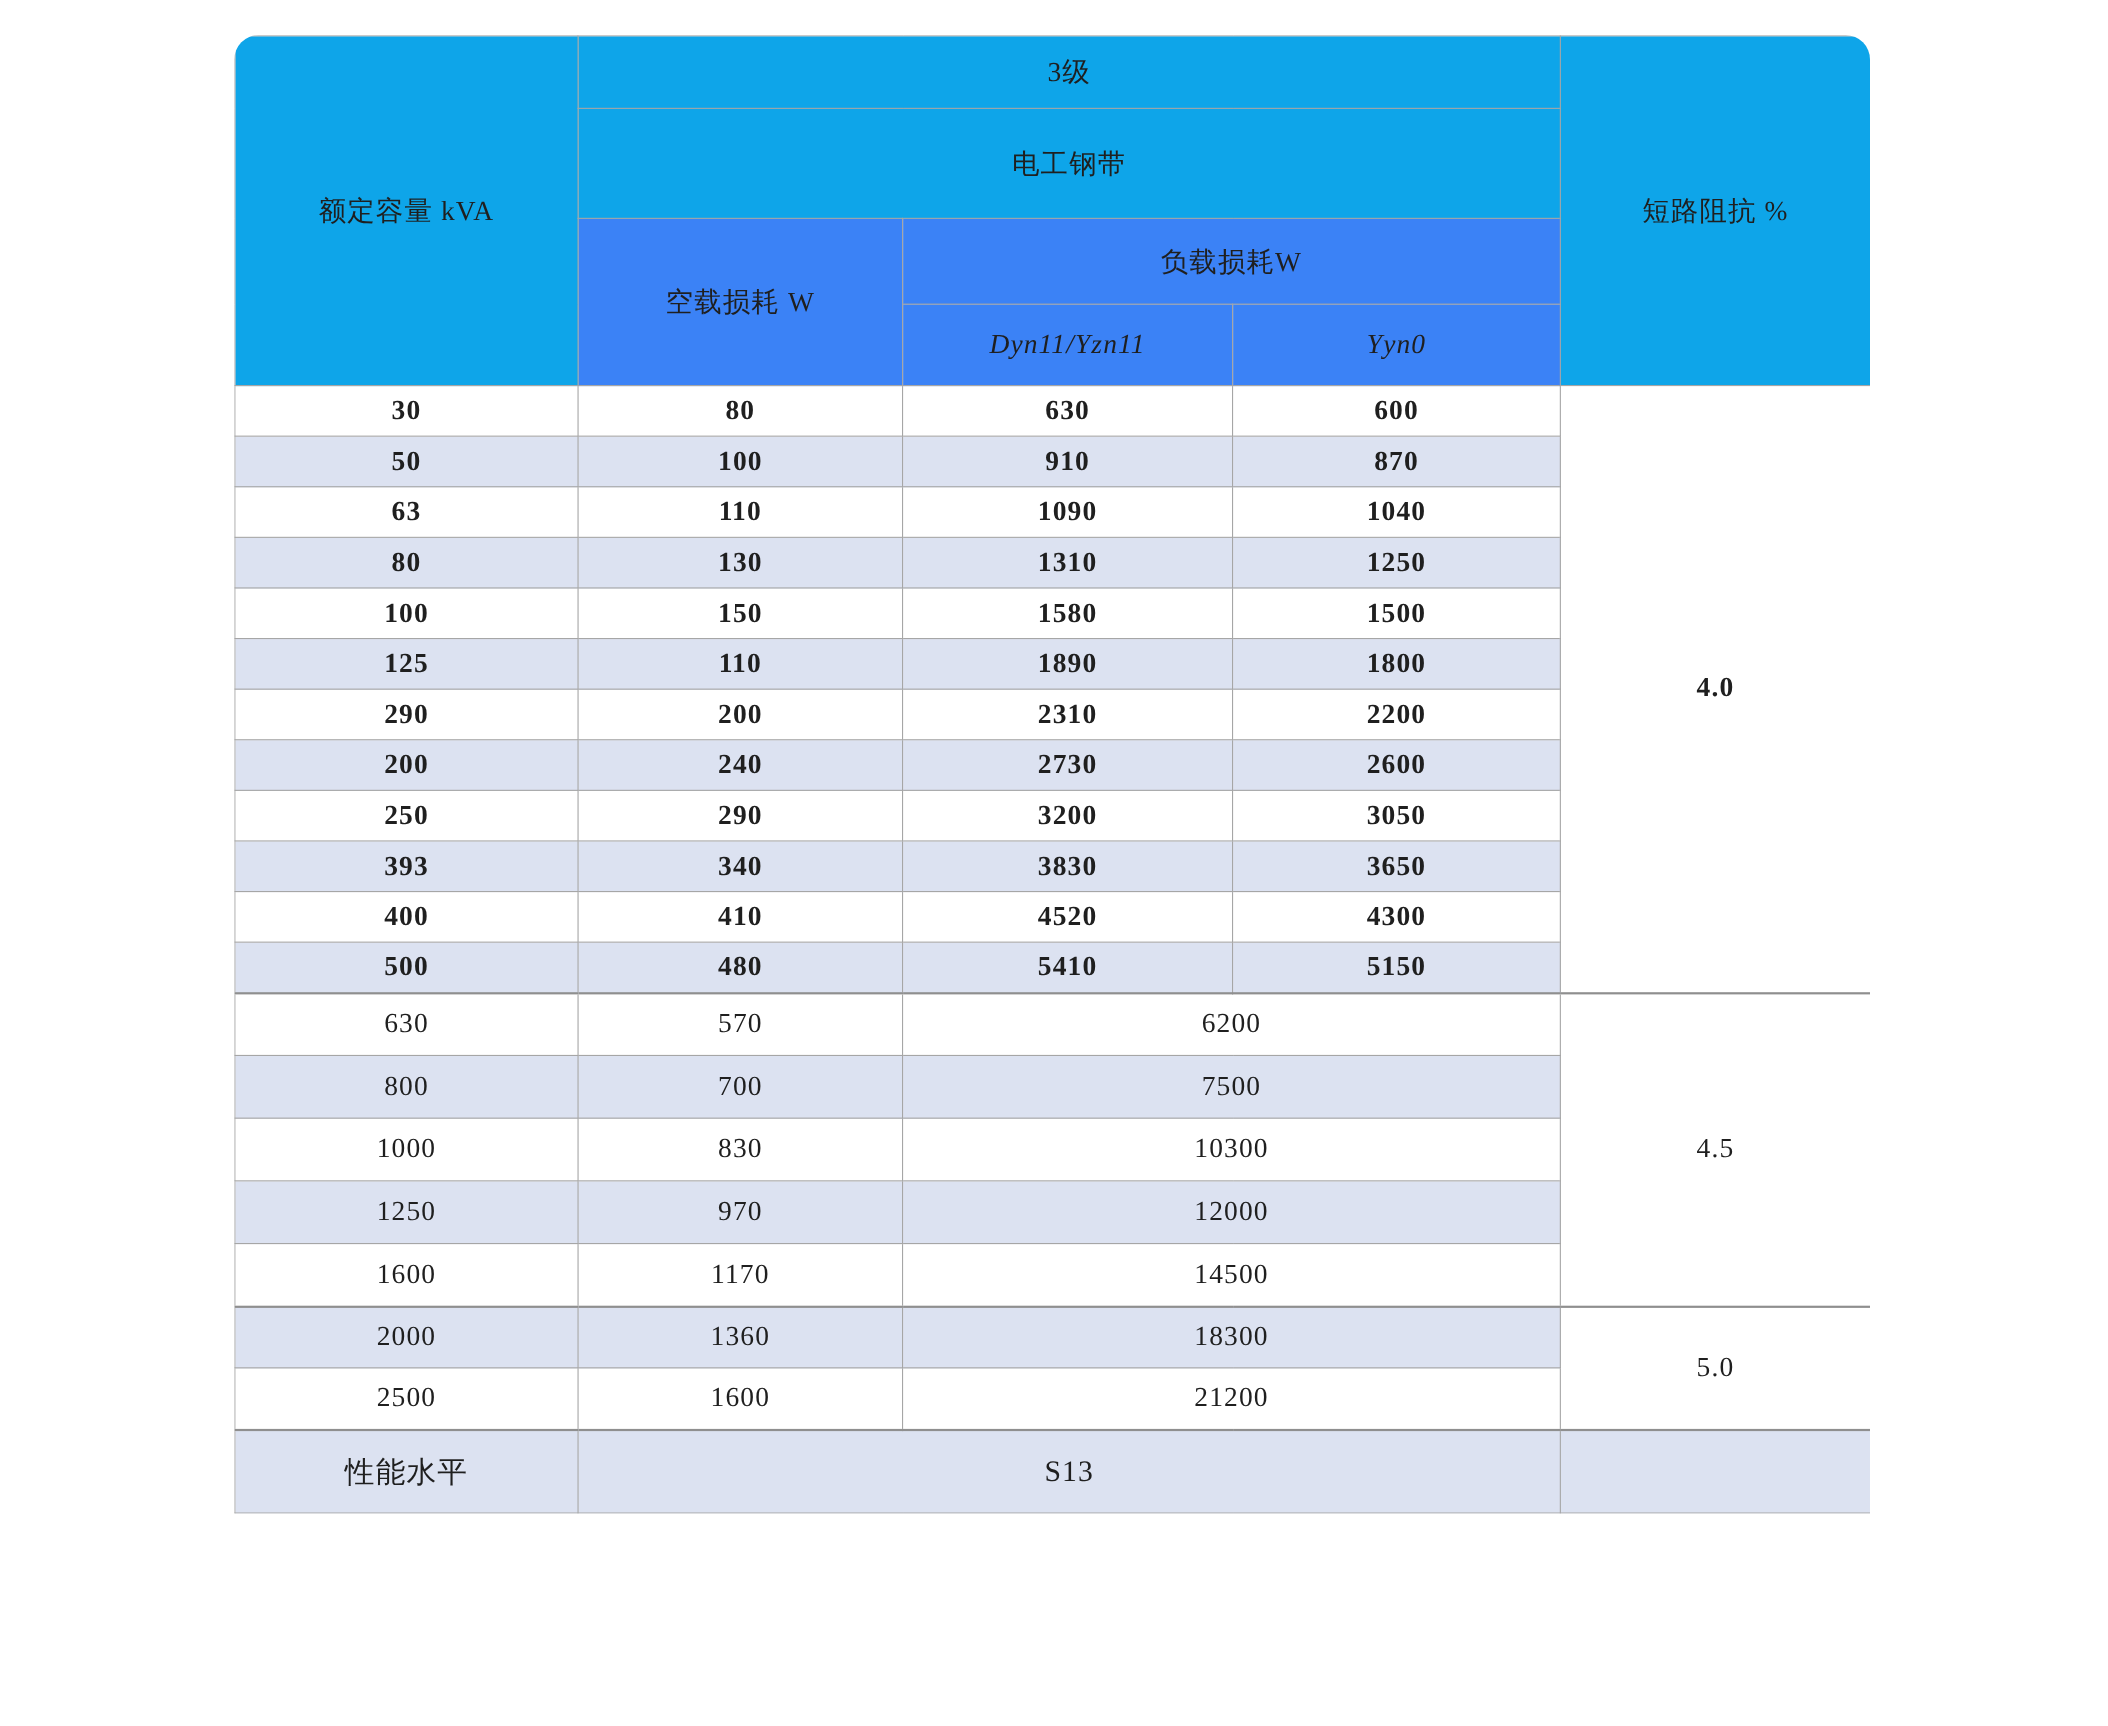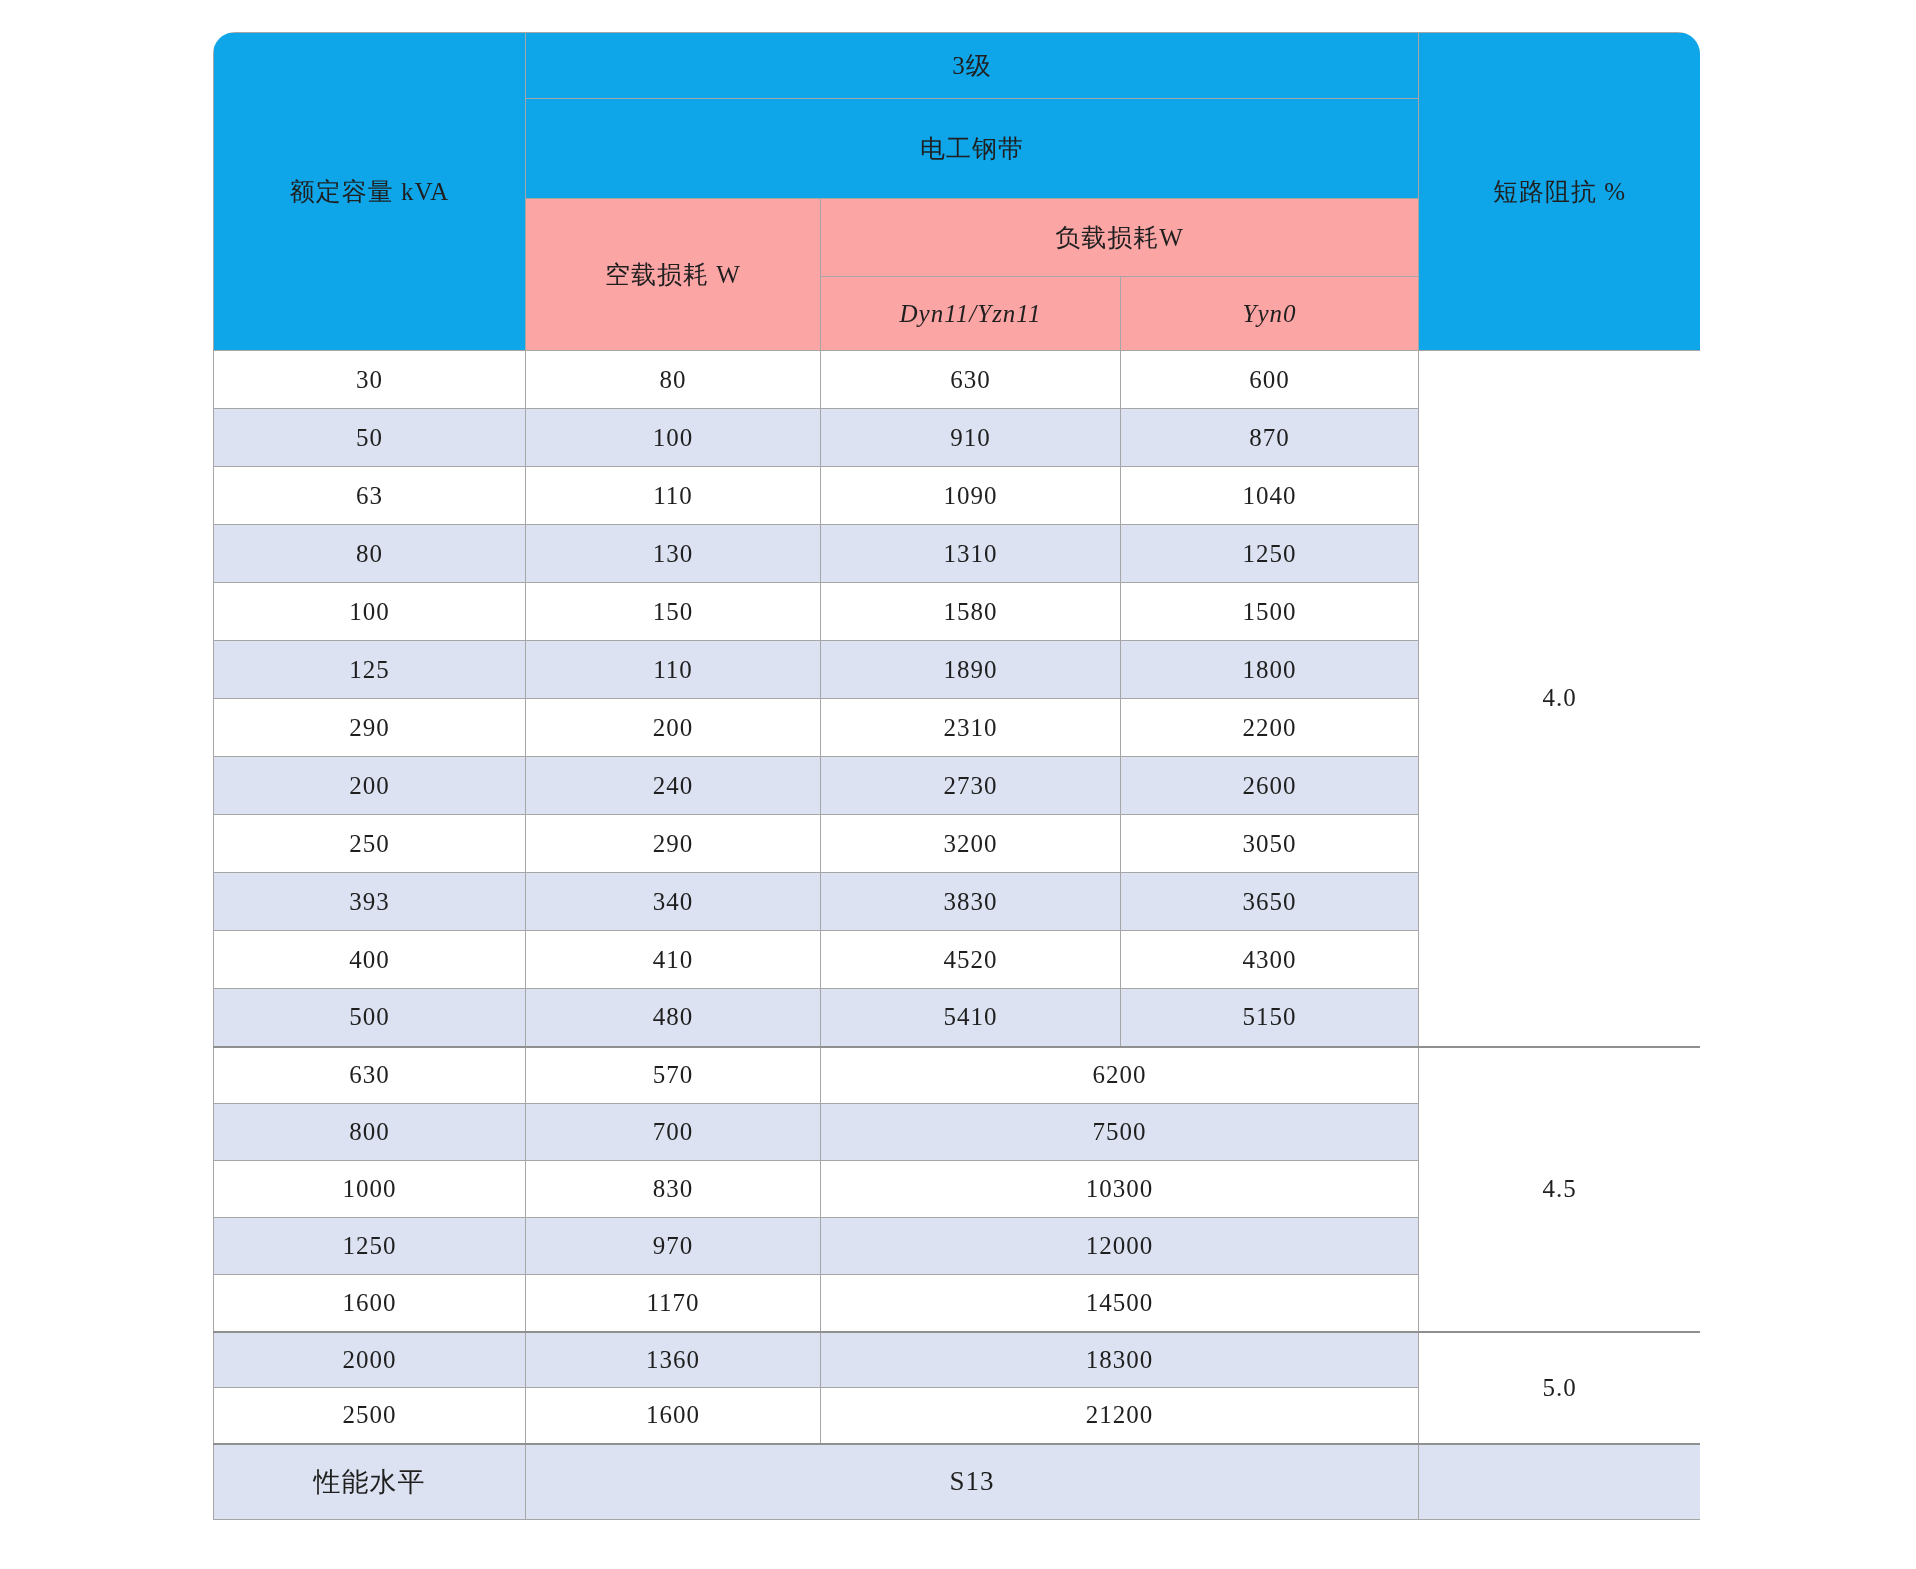--- a/index.html
+++ b/index.html
@@ -37,32 +37,32 @@
     padding: 0;
   }
   
   td.hdark {
     background: #0ea5e9;
     color: #ffffff;
     font-size: 27px;
     border: 1px solid #98afcd;
   }
   td.hlight {
-    background: #fca5a5;
+    background: #3b82f6;
     color: #ffffff;
     font-size: 26px;
     border: 1px solid #8aa0c6;
   }
   
   tr.hr1 { height: 66px; }
   tr.hr2 { height: 100px; }
   tr.hr3 { height: 78px; }
   tr.hr4 { height: 74px; font-style: italic; }
   
-  tbody.secA tr { height: 58px; }
+  tbody.secA tr { height: 46px; font-weight: bold; }
   tbody.secB tr { height: 57px; }
   tbody.secC tr { height: 56px; padding-left: 35px; }
   tbody.secA tr:nth-child(even) td { background: #dce2f1; }
   tbody.secB tr:nth-child(even) td { background: #dce2f1; }
   tbody.secC tr:nth-child(odd)  td { background: #dce2f1; }
   
   td.imp { background: #ffffff !important; }
   
   tr.sec-top td { border-top: 2px solid #8f8f8f; }
   

